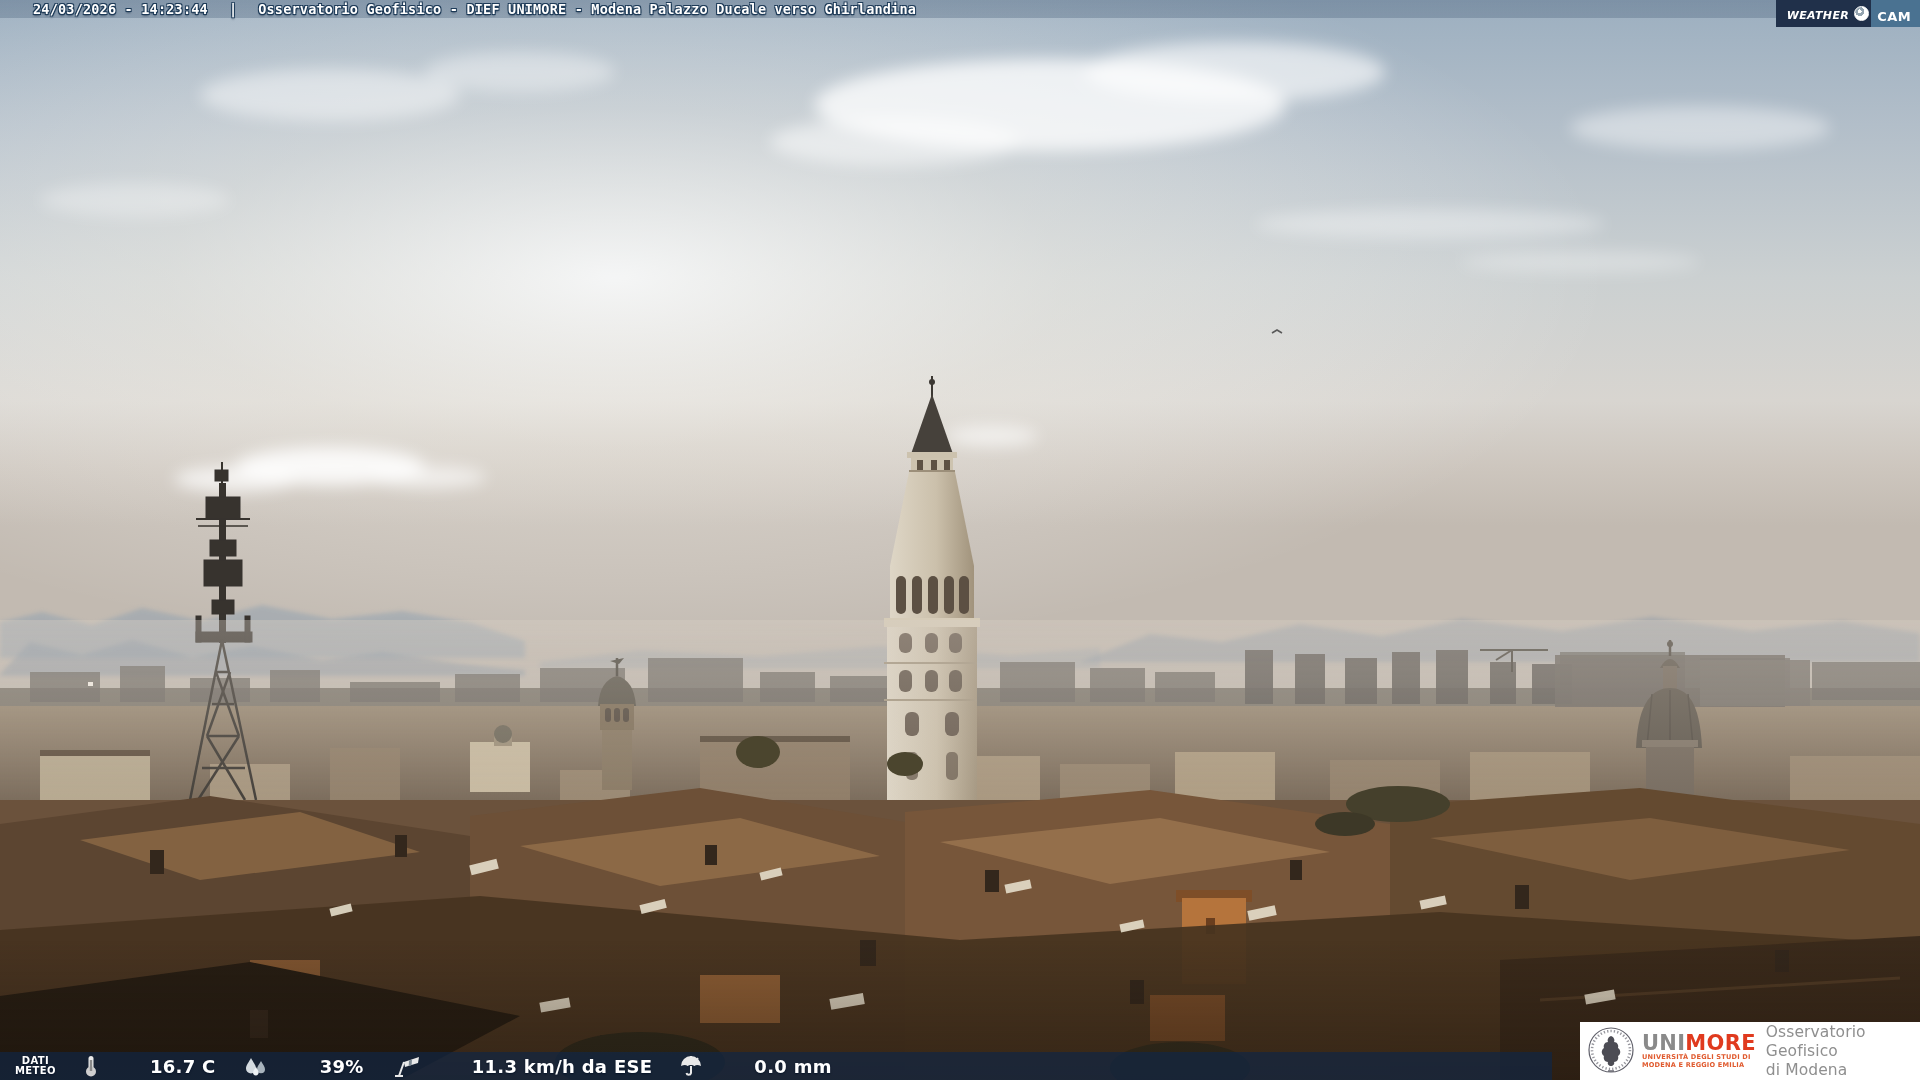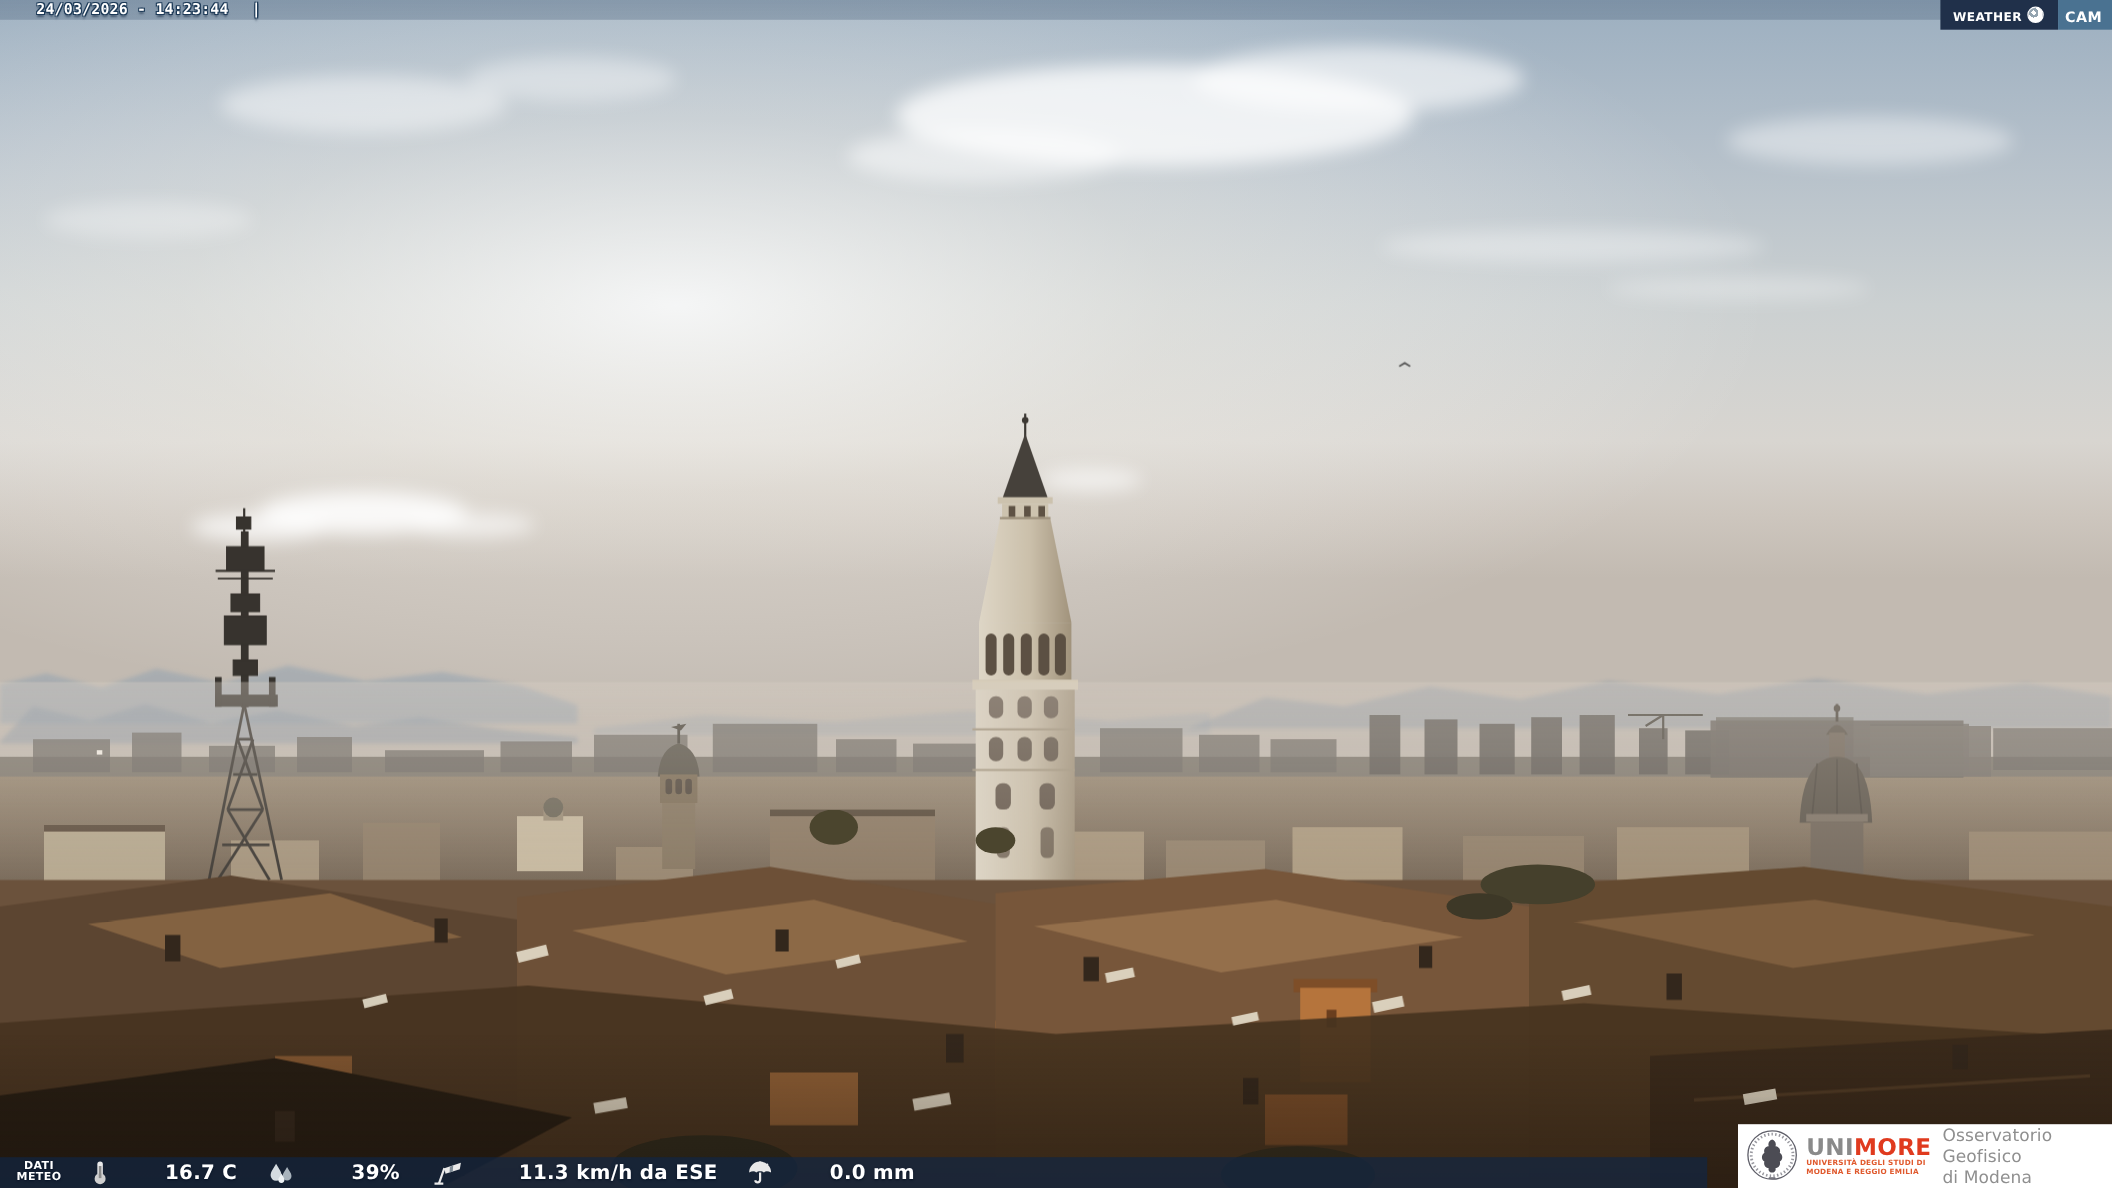--- a/index.html
+++ b/index.html
@@ -21,21 +21,21 @@
     text-shadow:1px 1px 0 #1d3a57,-1px -1px 0 #1d3a57,1px -1px 0 #1d3a57,-1px 1px 0 #1d3a57,0 2px 2px rgba(10,30,55,.55);
     white-space:nowrap;z-index:5;
   }
   .topbar .ts{margin-left:33px;}
   .topbar .sep{margin:0 21px;}
   
   .wcam{
     position:absolute;top:0;right:0;height:27px;display:flex;align-items:stretch;
     z-index:6;font-family:"DejaVu Sans","Liberation Sans",sans-serif;
   }
-  .wcam-left{background:#20304a;display:flex;align-items:center;padding:0 13px 0 11px;}
+  .wcam-left{background:#20304a;display:flex;align-items:center;padding:0 2px 0 11px;font-style:italic;}
   .wcam-right{background:#4a7291;display:flex;align-items:center;padding:0 9px 0 6px;}
   .wcam .weather{color:#fff;font-variant:small-caps;text-transform:lowercase;font-weight:bold;font-size:15px;letter-spacing:.4px;}
   .wcam .cam{color:#fff;font-variant:small-caps;text-transform:lowercase;font-weight:bold;font-size:19px;letter-spacing:.4px;}
   .lens{
     width:13px;height:13px;border-radius:50%;margin-left:5px;
     background:radial-gradient(circle at 36% 34%, #ffffff 0 2px, #94a4b0 2px 4.5px, #ffffff 4.5px);
     border:1.5px solid #fff;box-sizing:content-box;
   }
 
   
@@ -347,20 +347,21 @@
         <ellipse cx="640" cy="1062" rx="85" ry="30" fill="#2e2a1c"></ellipse>
         <ellipse cx="1180" cy="1068" rx="70" ry="26" fill="#332e1f"></ellipse>
       </g>
       <rect x="0" y="940" width="1920" height="140" fill="url(#vg)"></rect>
     </g>
   </svg>
 
   <div class="topbar">
     <span class="ts">24/03/2026 - 14:23:44</span>
     <span class="sep">|</span>
+    <span class="title">Osservatorio Geofisico - DIEF UNIMORE - Modena Palazzo Ducale verso Ghirlandina</span>
   </div>
 
   <div class="wcam">
     <div class="wcam-left">
       <span class="weather">Weather</span>
       <span class="lens"></span>
     </div>
     <div class="wcam-right">
       <span class="cam">Cam</span>
     </div>

